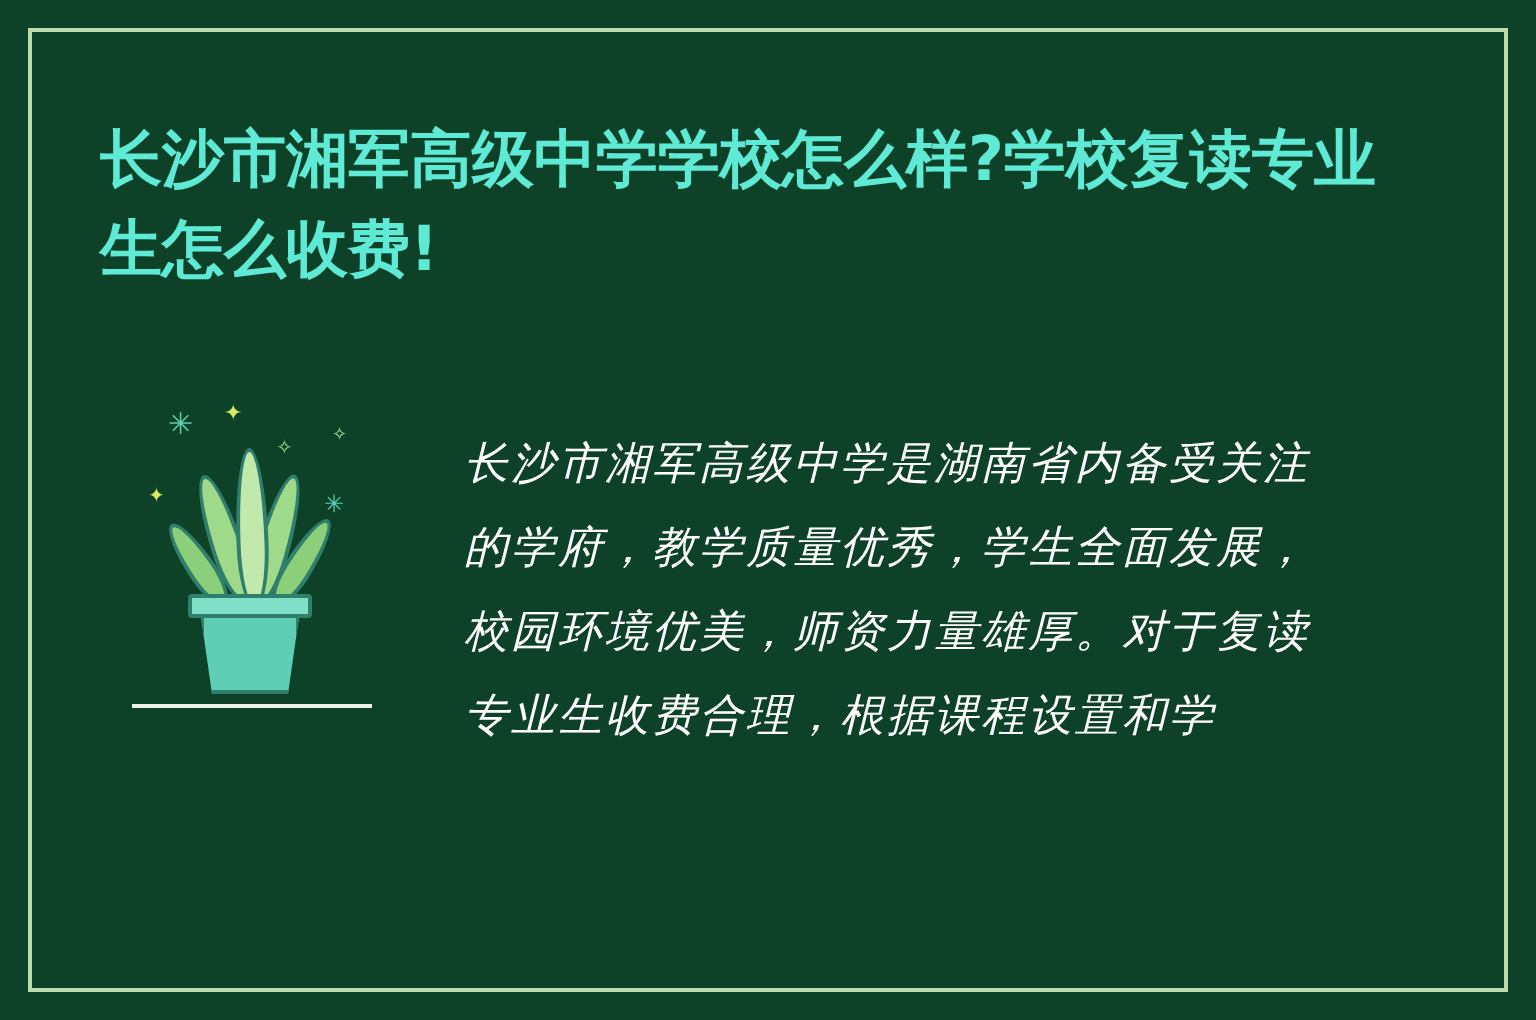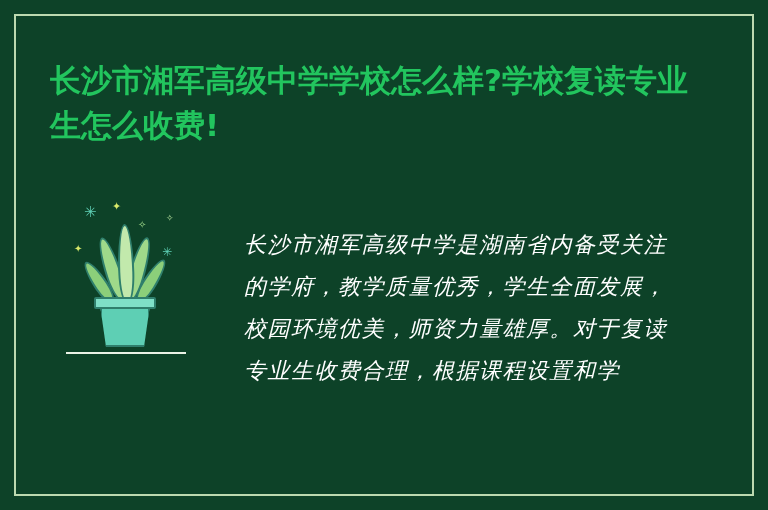--- a/index.html
+++ b/index.html
@@ -30,41 +30,40 @@
     bottom: 14px;
     border: 2px solid #bcd9b0;
     box-sizing: border-box;
     pointer-events: none;
   }
   .title {
     position: absolute;
     left: 50px;
     top: 58px;
     width: 640px;
-    color: #22c55e;
+    color: #5eead4;
     font-size: 31px;
     line-height: 45px;
     font-weight: bold;
     letter-spacing: 0px;
     font-family: "DejaVu Sans", "Liberation Sans", sans-serif;
     white-space: pre-wrap;
   }
   .body-text {
     position: absolute;
-    left: 244px;
+    left: 232px;
     top: 212px;
     width: 438px;
     color: #ffffff;
     font-size: 22px;
     line-height: 42px;
     letter-spacing: 1.5px;
     font-style: italic;
     font-family: "DejaVu Sans", "Liberation Sans", sans-serif;
     white-space: pre-wrap;
-    margin-top: 12px;
   }
   
   .illustration {
     position: absolute;
     left: 66px;
     top: 200px;
     width: 136px;
     height: 170px;
   }
   .pot {

